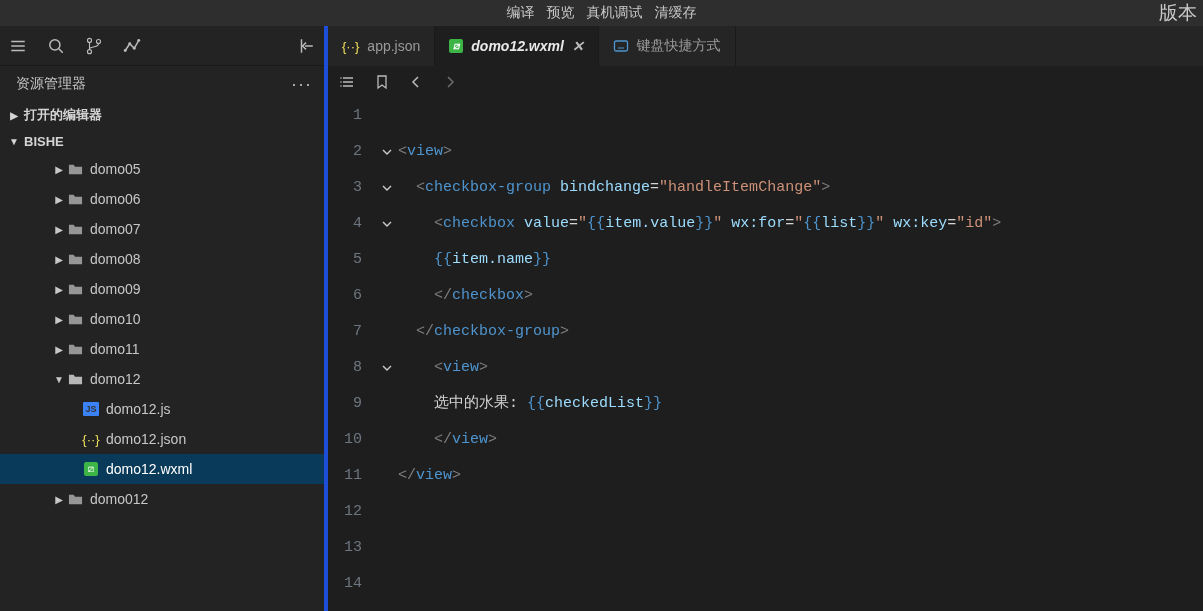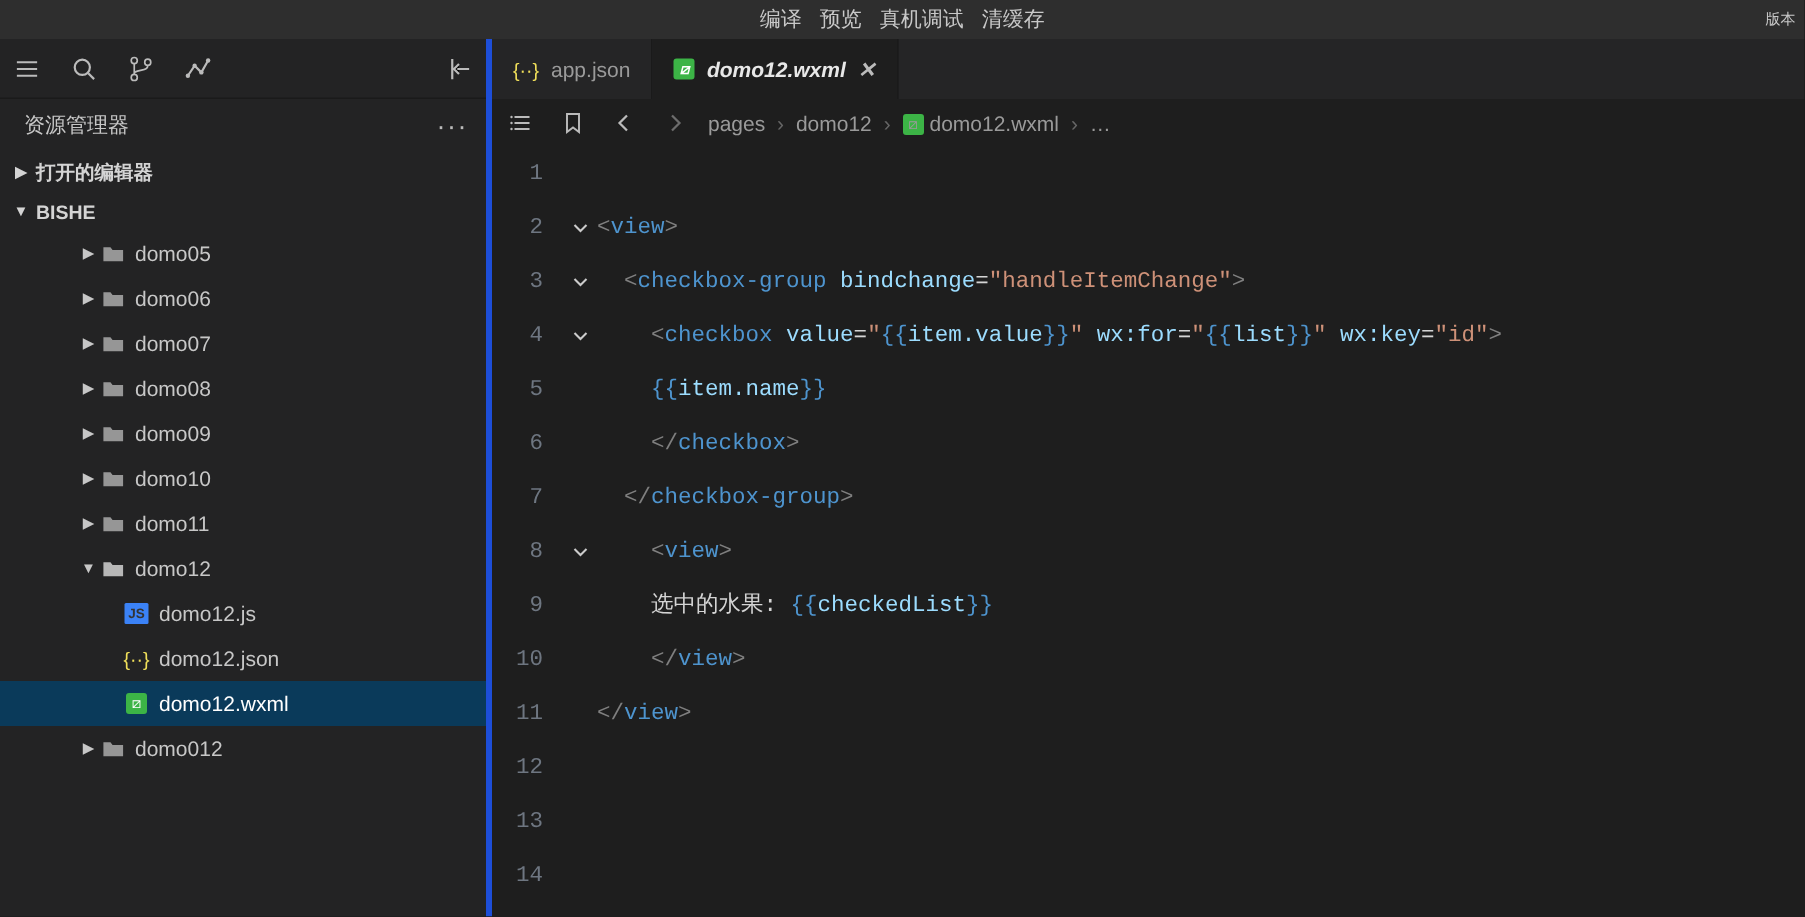--- a/index.html
+++ b/index.html
@@ -27,21 +27,21 @@
     transform: translateX(-50%);
     display: flex;
     gap: 12px;
     color: #c8c8c8;
     font-size: 14px;
   }
   .topbar .menu-right {
     position: absolute;
     right: 6px;
     color: #c8c8c8;
-    font-size: 10px;
+    font-size: 19px;
   }
 
   
   .main {
     display: flex;
     height: 585px;
   }
 
   
   .activity-row {
@@ -397,20 +397,29 @@
     <div class="tabs">
       <div class="tab">
         <span class="json-ico">{··}</span>
         <span>app.json</span>
       </div>
       <div class="tab active">
         <span class="wxml-ico">⧄</span>
         <span>domo12.wxml</span>
         <span class="close">✕</span>
       </div>
+      <div class="tab">
+        <span style="color:#4e94ce">
+          <svg width="16" height="16" viewBox="0 0 16 16">
+              <rect x="1.5" y="3" width="13" height="10" rx="1.5" stroke="#4e94ce" fill="none" stroke-width="1.3"></rect>
+              <path stroke="#4e94ce" d="M4 6h0M6 6h0M8 6h0M10 6h0M12 6h0M4 8h0M6 8h0M8 8h0M10 8h0M12 8h0M5 10h6"></path>
+            </svg>
+        </span>
+        <span>键盘快捷方式</span>
+      </div>
     </div>
 
     <div class="breadcrumb-row">
       <span class="bc-icon">
         <svg width="16" height="16" viewBox="0 0 16 16">
             <path stroke="#bbb" stroke-width="1.3" d="M3 4h10M3 8h10M3 12h10"></path>
             <circle cx="1" cy="4" r="0.8" fill="#bbb"></circle>
             <circle cx="1" cy="8" r="0.8" fill="#bbb"></circle>
             <circle cx="1" cy="12" r="0.8" fill="#bbb"></circle>
           </svg>
@@ -422,29 +431,20 @@
       </span>
       <span class="bc-icon">
         <svg width="16" height="16" viewBox="0 0 16 16">
             <path stroke="#bbb" fill="none" stroke-width="1.5" d="M10 3 5 8l5 5"></path>
           </svg>
       </span>
       <span class="bc-icon" style="opacity:.5">
         <svg width="16" height="16" viewBox="0 0 16 16">
             <path stroke="#bbb" fill="none" stroke-width="1.5" d="M6 3l5 5-5 5"></path>
           </svg>
-      </span>
-      <span class="crumbs">
-        <span>pages</span>
-        <span class="sep">›</span>
-        <span>domo12</span>
-        <span class="sep">›</span>
-        <span class="wxml-ico" style="display:inline-flex;vertical-align:middle;margin-right:4px">⧄</span><span>domo12.wxml</span>
-        <span class="sep">›</span>
-        <span>…</span>
       </span>
     </div>
 
     <div class="code-area">
       <div class="gutter" id="gutter">
           <div class="ln">1</div>
           <div class="ln">2</div>
           <div class="ln">3</div>
           <div class="ln">4</div>
           <div class="ln">5</div>

